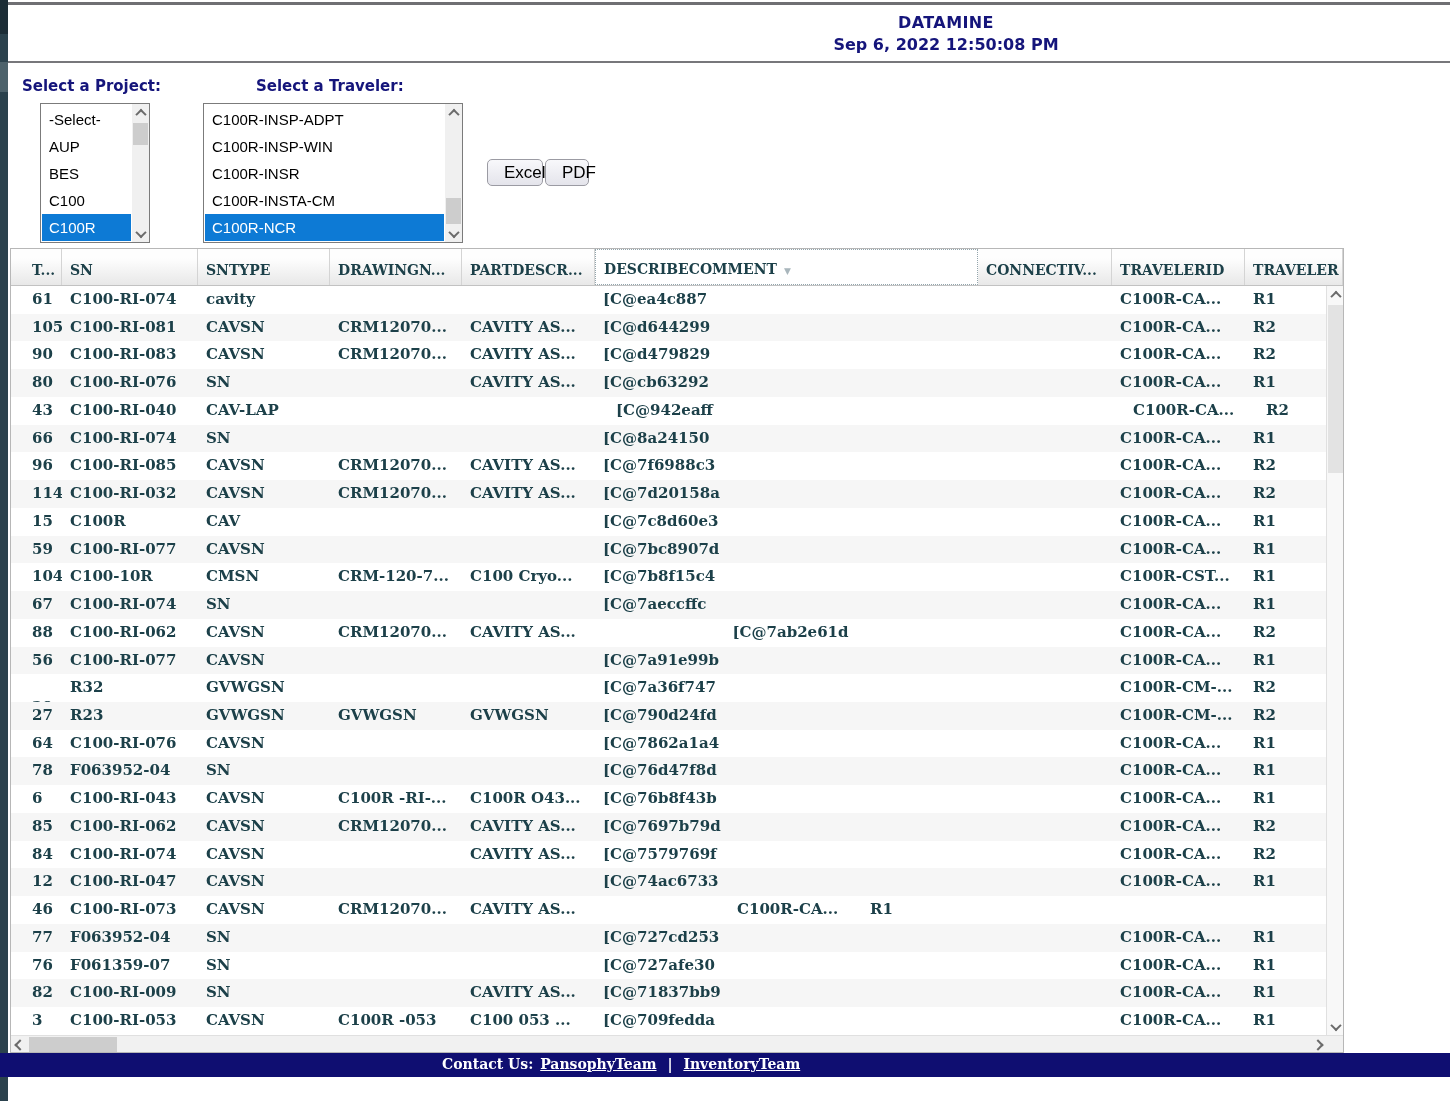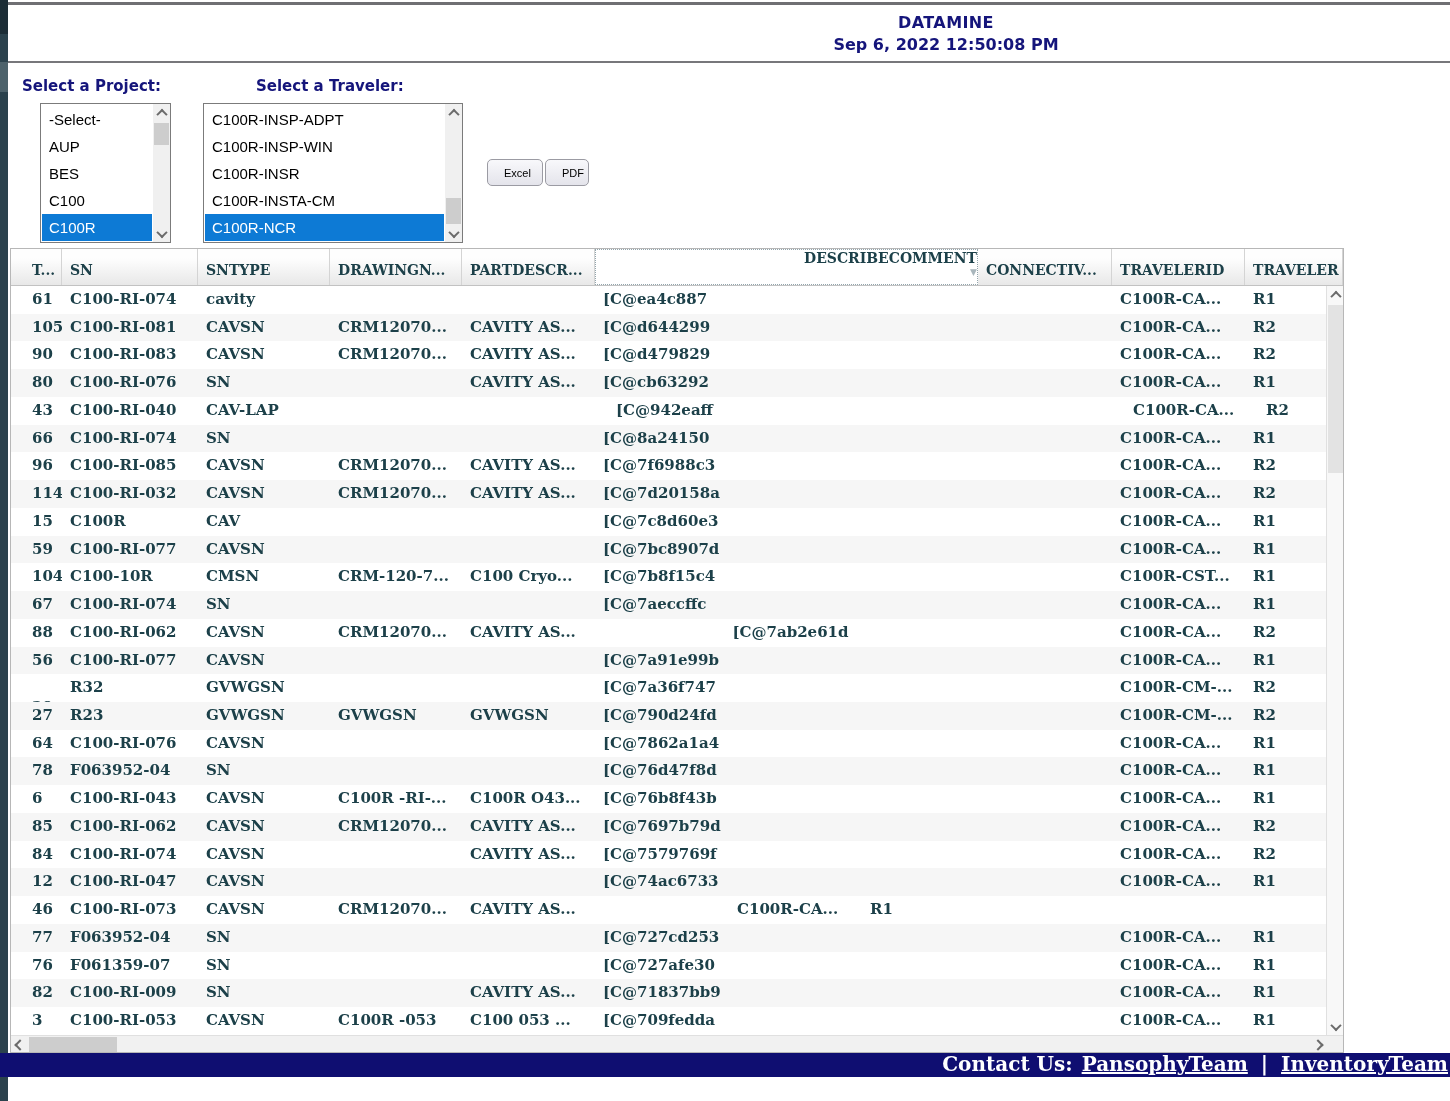--- a/index.html
+++ b/index.html
@@ -20,41 +20,41 @@
 
   
   .sel-label{position:absolute;top:77px;color:#15157b;font-family:"DejaVu Sans",sans-serif;
              font-weight:bold;font-size:15px;white-space:nowrap;}
   .project-label{left:22px;}
   .traveler-label{left:256px;}
 
   
   .listbox{position:absolute;top:103px;height:140px;background:#fff;border:1px solid #7b7b7b;
            box-sizing:border-box;}
-  #project-list{left:40px;width:131px;}
+  #project-list{left:40px;width:110px;}
   #traveler-list{left:203px;width:260px;}
   .listbox .items{position:absolute;left:1px;top:2px;right:18px;overflow:hidden;}
   .opt{height:27px;line-height:27px;padding-left:7px;font-size:15px;color:#000;white-space:nowrap;cursor:default;}
   .opt.sel{background:#0d7ad5;color:#fff;}
 
   
   .sb-v{position:absolute;top:0;right:0;bottom:0;width:17px;background:#f0f0f0;}
   .sb-btn{position:absolute;left:0;width:17px;height:17px;display:flex;align-items:center;justify-content:center;cursor:pointer;}
   .sb-btn.up{top:0;}.sb-btn.down{bottom:0;}
   .sb-thumb{position:absolute;left:1px;width:15px;background:#cdcdcd;}
   .chev{display:inline-block;width:6px;height:6px;border:solid #6b6b6b;border-width:2px 0 0 2px;}
   .chev.up{transform:rotate(45deg) translate(1px,1px);}
   .chev.down{transform:rotate(225deg) translate(1px,1px);}
   .chev.left{transform:rotate(-45deg);}
   .chev.right{transform:rotate(135deg);}
 
   
   .btn{position:absolute;top:159px;height:27px;border:1px solid #9b9ba3;border-radius:5px;
        background:linear-gradient(#f8f8fb,#e4e4eb);font-family:"Liberation Sans",sans-serif;
-       font-size:11px;color:#000;padding:0 16px;cursor:pointer;}
+       font-size:17px;color:#000;padding:0 16px;cursor:pointer;}
   .btn-excel{left:487px;width:56px;}
   .btn-pdf{left:545px;width:44px;}
 
   
   .table-wrap{position:absolute;left:10px;top:248px;width:1334px;height:805px;background:#fff;
               border:1px solid #b7b7b7;box-sizing:border-box;overflow:hidden;}
   .thead{display:flex;height:37px;background:linear-gradient(#fefefe 25%,#e8e8e8);
          border-bottom:1px solid #c2c2c2;box-sizing:border-box;overflow:hidden;width:1332px;}
   .th{box-sizing:border-box;border-right:1px solid #d4d4d4;display:flex;align-items:flex-end;
       padding:0 0 7px 8px;font-family:"DejaVu Serif",serif;font-weight:bold;font-size:14px;
@@ -75,22 +75,22 @@
   .vscroll .sb-thumb{background:#e3e3e3;top:19px;height:168px;}
 
   .hscroll{position:relative;height:17px;width:1332px;background:#f1f1f1;border-top:1px solid #e0e0e0;box-sizing:border-box;}
   .hscroll .sb-btn{top:0;}
   .hscroll .sb-btn.left{left:0;}
   .hscroll .sb-btn.right{left:auto;right:17px;}
   .hscroll .sb-thumb{left:18px;width:88px;top:1px;height:15px;}
 
   
   .footer{position:absolute;left:0;top:1053px;width:1450px;height:24px;background:#0f0e71;}
-  .footer-inner{position:absolute;left:442px;width:1008px;height:20px;line-height:23px;text-align:right;
-                color:#fff;font-family:"DejaVu Serif",serif;font-weight:bold;font-size:20px;}
+  .footer-inner{position:absolute;left:442px;width:1008px;height:20px;line-height:23px;text-align:left;
+                color:#fff;font-family:"DejaVu Serif",serif;font-weight:bold;font-size:14px;}
   .footer-inner a{color:#fff;text-decoration:underline;cursor:pointer;margin:0 2px;}
   .footer-inner .sep{margin:0 4px;}
 </style>
 </head>
 <body>
 
 <div class="page">
 
   <div class="edge" style="top:0;height:34px;background:#1c2d36;"></div>
   <div class="edge" style="top:34px;height:28px;background:#2b424d;"></div>
@@ -159,21 +159,21 @@
         </div>
         <div class="th" style="width: 132px;">
           <span>SNTYPE</span>
         </div>
         <div class="th" style="width: 132px;">
           <span>DRAWINGN...</span>
         </div>
         <div class="th" style="width: 133px;">
           <span>PARTDESCR...</span>
         </div>
-        <div class="th sorted" style="width: 383px; flex-direction: column;">
+        <div class="th sorted" style="width: 383px;">
           <span>DESCRIBECOMMENT</span>
           <span class="sort-arrow">▼</span>
         </div>
         <div class="th" style="width: 134px;">
           <span>CONNECTIV...</span>
         </div>
         <div class="th" style="width: 133px;">
           <span>TRAVELERID</span>
         </div>
         <div class="th" style="width: 98px;">

